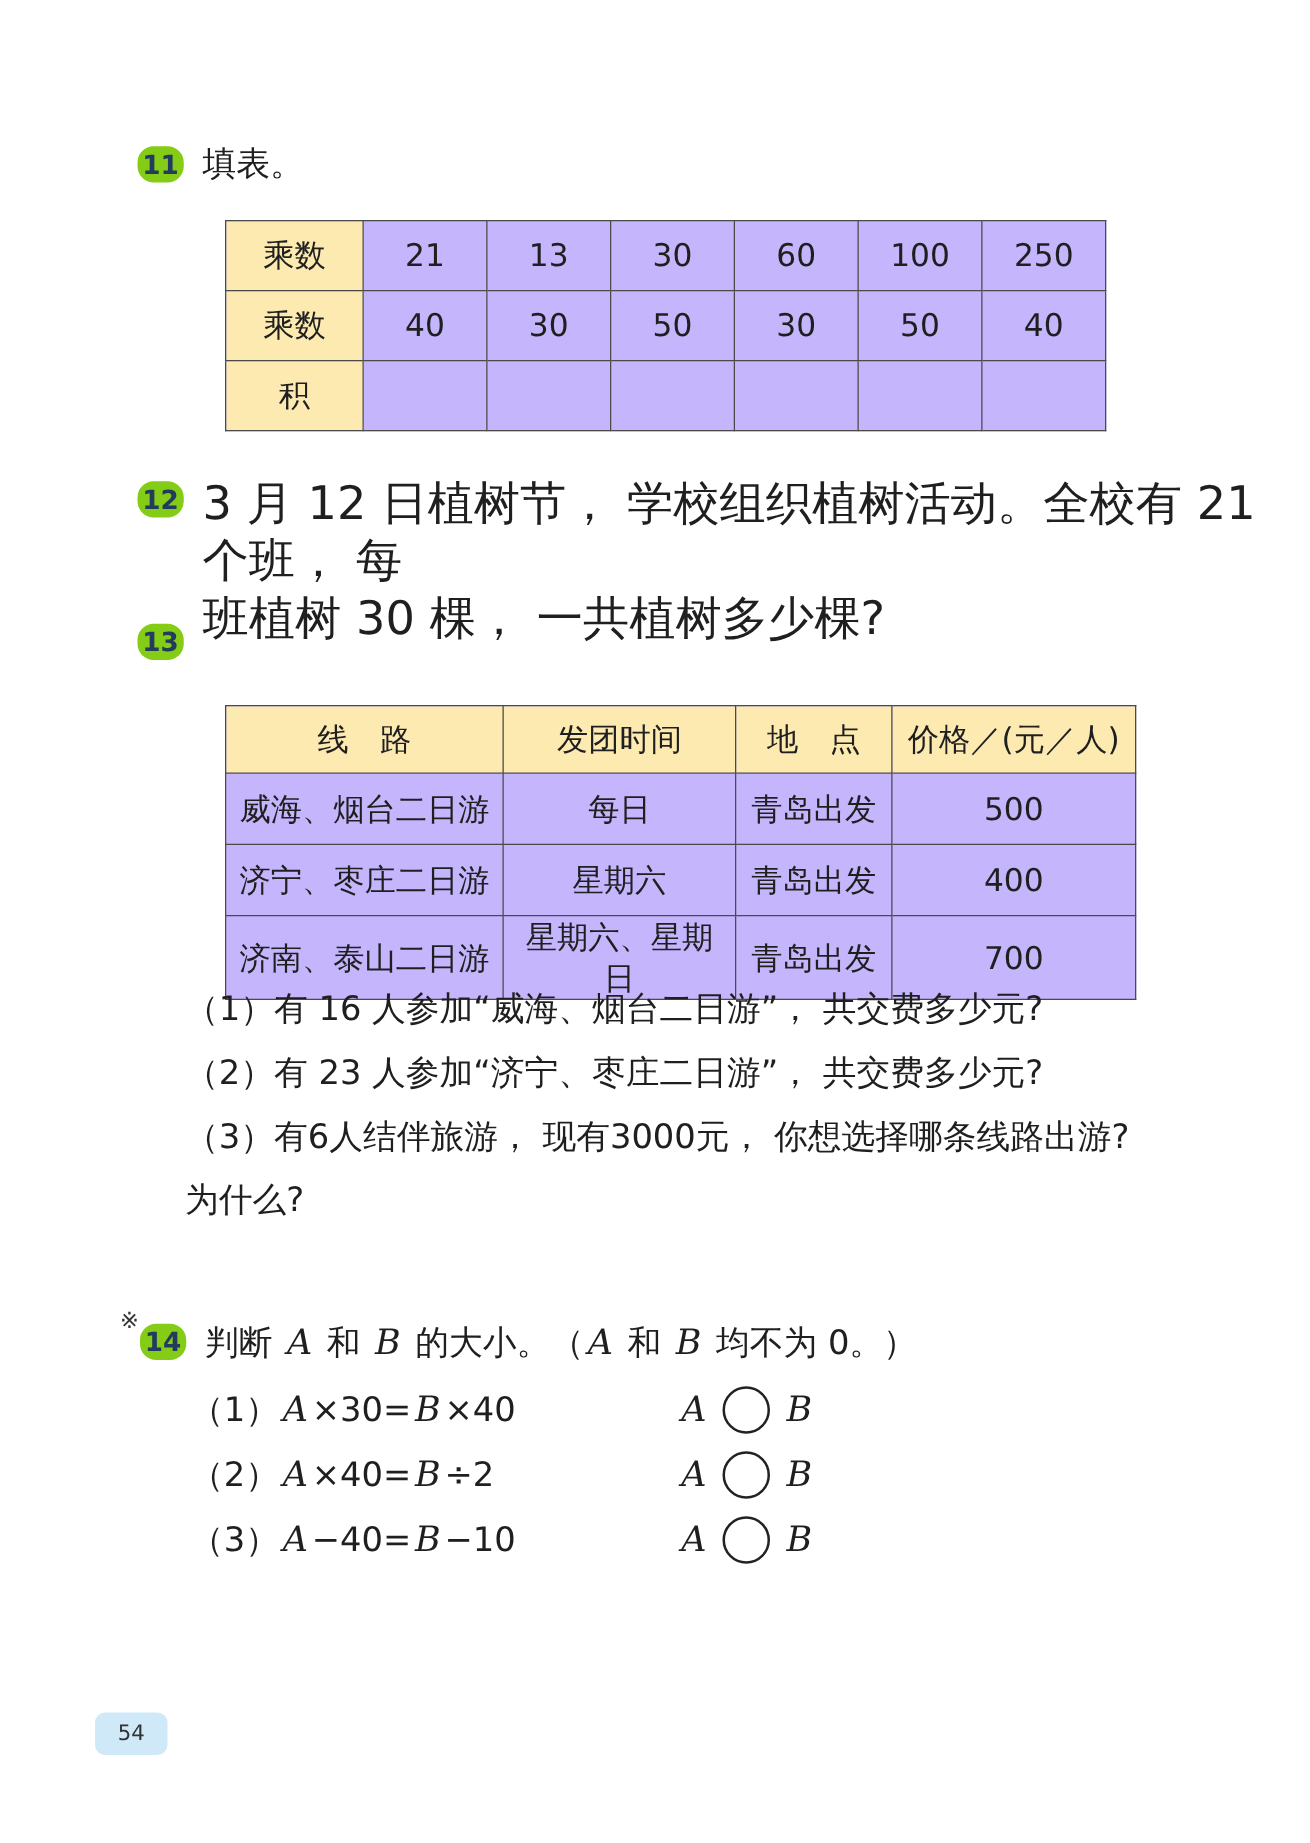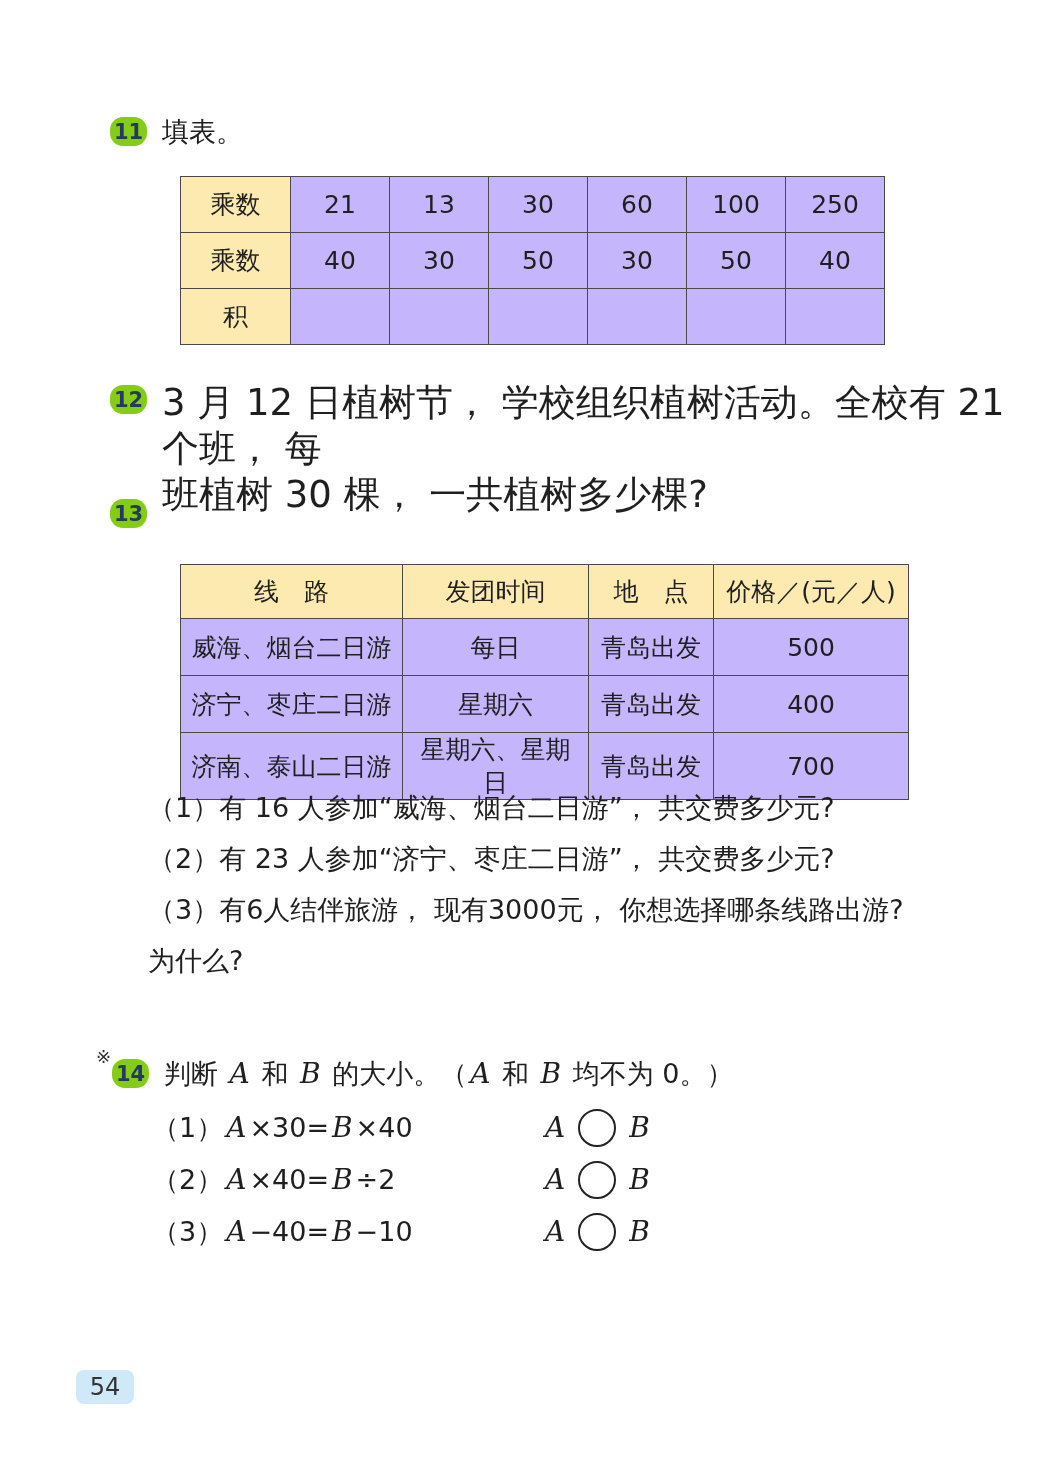--- a/index.html
+++ b/index.html
@@ -37,21 +37,21 @@
   .item{position:relative;height:52px;line-height:52px;white-space:nowrap;}
   .cmp{position:absolute;left:390px;top:0;display:flex;align-items:center;height:52px;}
   .cmp-circle{
     display:inline-block;width:34px;height:34px;border:2px solid #222;
     border-radius:50%;margin:0 10px;background:#fff;
   }
   .star{position:absolute;left:-16px;top:-8px;font-size:18px;color:#333;}
   .page-badge{
     display:inline-flex;align-items:center;justify-content:center;
     width:58px;height:34px;border-radius:8px;background:#cfe9f8;
-    color:#333;font-size:24px;
+    color:#333;font-size:17px;
   }
 </style>
 </head>
 <body>
 
 <div class="page">
 
   <div class="abs prob-head" style="left:110px;top:112px;">
     <span class="badge">11</span>
     <span class="prob-text">填表。</span>

